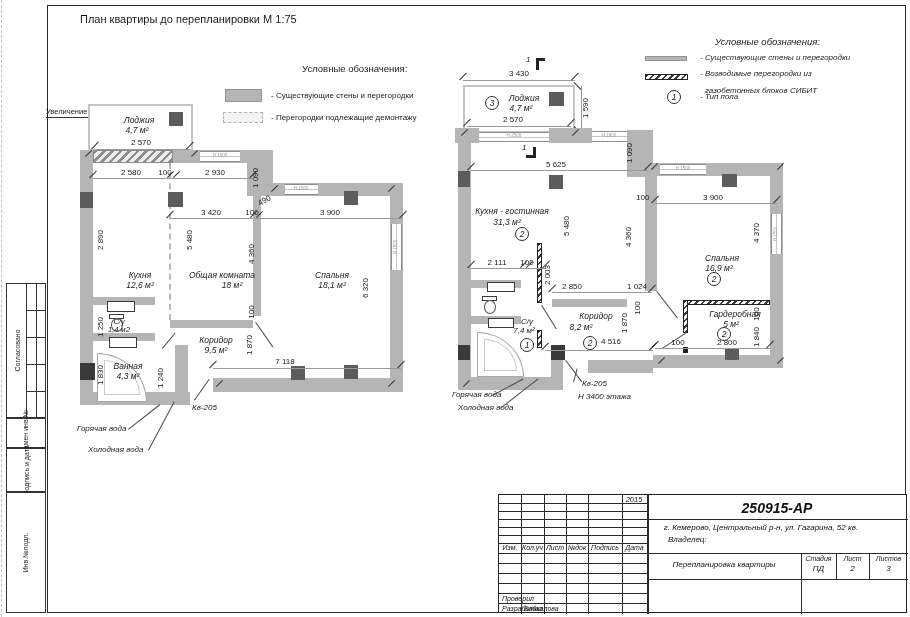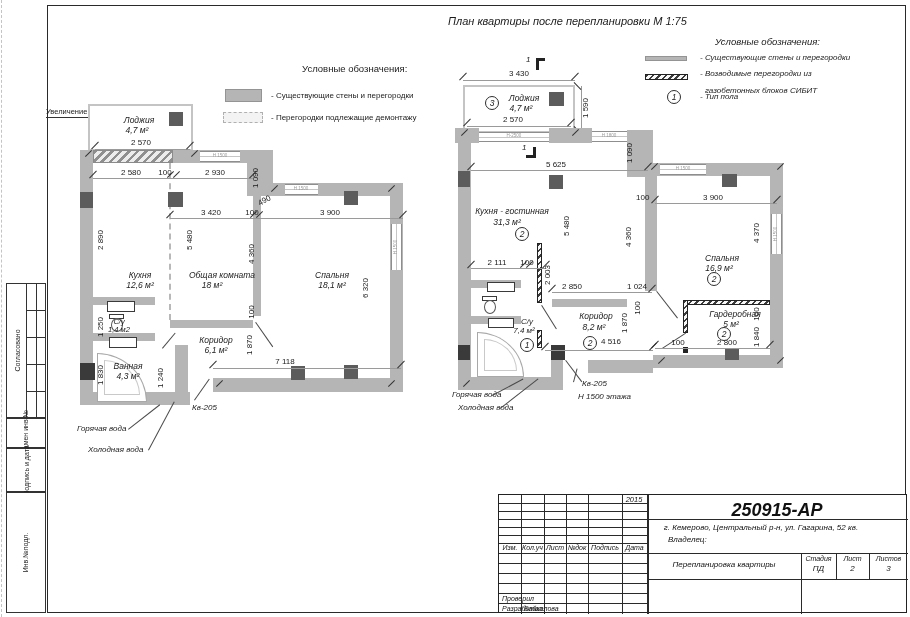--- a/index.html
+++ b/index.html
@@ -10,21 +10,21 @@
   .i{font-style:italic}
   .b{font-weight:bold}
   .tc{transform:translateX(-50%)}
   .tv{transform:translate(-50%,-50%) rotate(-90deg)}
   .s4{font-size:4.5px;color:#9a9a9a}
   .s7{font-size:7px}
   .s75{font-size:7.5px}
   .s8{font-size:8px}
   .s95{font-size:9.5px}
   .s11{font-size:11px}
-  .s13{font-size:18px}
+  .s13{font-size:14px}
   .u{border-bottom:0.8px solid #333;padding-bottom:1px}
   .w{position:absolute;background:#b5b5b5}
   .wl{position:absolute;background:#fff;border:2px solid #c4c4c4}
   .dk{position:absolute;background:#5c5c5c}
   .dk2{position:absolute;background:#3a3a3a}
   .hz{position:absolute;background:repeating-linear-gradient(135deg,#8f8f8f 0 2.5px,#ececec 2.5px 6px);border:1px solid #8a8a8a}
   .np{position:absolute;background:repeating-linear-gradient(135deg,#3c3c3c 0 1.8px,#f8f8f8 1.8px 4.5px);border:1px solid #222}
   .dd{position:absolute;width:0;border-left:2px dashed #b8b8b8}
   .win{position:absolute;background:#fff;border-top:1px solid #8e8e8e;border-bottom:1px solid #8e8e8e}
   .win::after{content:"";position:absolute;left:0;right:0;top:45%;border-top:1px solid #c6c6c6}
@@ -71,20 +71,21 @@
   <div class="sb" style="top:418px;height:30px">
     <span class="sbt">Взамен инв.№</span>
   </div>
   <div class="sb" style="top:448px;height:44px">
     <span class="sbt">Подпись и дата</span>
   </div>
   <div class="sb" style="top:492px;height:121px">
     <span class="sbt">Инв.№подл.</span>
   </div>
 
+  <span class="t s11" style="left:80px;top:14px">План квартиры до перепланировки М 1:75</span>
   <span class="t s95" style="left:302px;top:64px">Условные обозначения:</span>
   <div class="swatch" style="left:225px;top:89px;width:37px;height:13px"></div>
   <span class="t s8" style="left:271px;top:92px">- Существующие стены и перегородки</span>
   <div class="swatchd" style="left:223px;top:112px;width:40px;height:11px"></div>
   <span class="t s8" style="left:271px;top:114px">- Перегородки подлежащие демонтажу</span>
 
   <span class="t s75 u" style="left:46px;top:108px">Увеличение проема</span>
   <div class="ld" style="left:100px;top:118px;width:46px;transform:rotate(44deg)"></div>
 
   <div class="wl" style="left:88px;top:104px;width:105px;height:47px"></div>
@@ -154,43 +155,42 @@
   <span class="t s8 tv" style="left:101px;top:375px">1 830</span>
   <span class="t s8 tv" style="left:161px;top:378px">1 240</span>
   <span class="t s8 tv" style="left:250px;top:345px">1 870</span>
   <span class="t s8 tv" style="left:252px;top:312px">100</span>
   <span class="t s8 tc" style="left:285px;top:358px">7 118</span>
   <div class="dh" style="left:213px;top:368px;width:188px"></div>
 
   <span class="t i tc" style="left:140px;top:271px">Кухня</span>
   <span class="t i tc" style="left:140px;top:281px">12,6 м²</span>
   <span class="t i tc" style="left:222px;top:271px">Общая комната</span>
-  <span class="t i tc" style="left:212px;top:281px">18 м²</span>
+  <span class="t i tc" style="left:232px;top:281px">18 м²</span>
   <span class="t i tc" style="left:332px;top:271px">Спальня</span>
   <span class="t i tc" style="left:332px;top:281px">18,1 м²</span>
   <span class="t i s75 tc" style="left:119px;top:318px">С/у</span>
   <span class="t i s75 tc" style="left:119px;top:326px">1,4 м2</span>
   <span class="t i tc" style="left:128px;top:362px">Ванная</span>
   <span class="t i tc" style="left:128px;top:372px">4,3 м²</span>
   <span class="t i tc" style="left:216px;top:336px">Коридор</span>
-  <span class="t i tc" style="left:216px;top:346px">6,1 м²</span>
+  <span class="t i tc" style="left:216px;top:346px">9,5 м²</span>
 
   <span class="t s8 i" style="left:192px;top:404px">Кв-205</span>
   <span class="t s8 i" style="left:77px;top:425px">Горячая вода</span>
   <span class="t s8 i" style="left:88px;top:446px">Холодная вода</span>
   <div class="ld" style="left:128px;top:429px;width:40px;transform:rotate(-38deg)"></div>
   <div class="ld" style="left:148px;top:450px;width:55px;transform:rotate(-62deg)"></div>
   <div class="tk" style="left:84px;top:153px"></div>
   <div class="tk" style="left:190px;top:153px"></div>
   <div class="tk" style="left:270px;top:188px"></div>
   <div class="tk" style="left:387px;top:188px"></div>
   <div class="tk" style="left:387px;top:383px"></div>
   <div class="tk" style="left:215px;top:383px"></div>
 
-  <span class="t s11 i" style="left:448px;top:16px">План квартиры после перепланировки М 1:75</span>
   <span class="t s95 i" style="left:715px;top:37px">Условные обозначения:</span>
   <div class="swatch" style="left:645px;top:56px;width:42px;height:5px"></div>
   <span class="t s8 i" style="left:700px;top:54px">- Существующие стены и перегородки</span>
   <div class="np" style="left:645px;top:74px;width:43px;height:6px"></div>
   <span class="t s8 i" style="left:700px;top:70px">- Возводимые перегородки из</span>
   <span class="t s8 i" style="left:705px;top:87px">газобетонных блоков СИБИТ</span>
   <div class="circ" style="left:674px;top:97px">
       <span>1</span>
     </div>
   <span class="t s8 i" style="left:700px;top:93px">- Тип пола</span>
@@ -301,32 +301,32 @@
   <span class="t i tc" style="left:719px;top:264px">16,9 м²</span>
   <div class="circ" style="left:714px;top:279px">
       <span>2</span>
     </div>
   <span class="t i s8 tc" style="left:527px;top:318px">С/у</span>
   <span class="t i s8 tc" style="left:524px;top:327px">7,4 м²</span>
   <div class="circ" style="left:527px;top:345px">
       <span>1</span>
     </div>
   <span class="t i tc" style="left:596px;top:312px">Коридор</span>
-  <span class="t i tc" style="left:594px;top:323px">8,2 м²</span>
+  <span class="t i tc" style="left:581px;top:323px">8,2 м²</span>
   <div class="circ" style="left:590px;top:343px">
       <span>2</span>
     </div>
   <span class="t i tc" style="left:735px;top:310px">Гардеробная</span>
   <span class="t i tc" style="left:731px;top:320px">5 м²</span>
   <div class="circ" style="left:724px;top:334px">
       <span>2</span>
     </div>
 
   <span class="t s8 i" style="left:582px;top:380px">Кв-205</span>
-  <span class="t s8 i" style="left:578px;top:393px">Н 1500 этажа</span>
+  <span class="t s8 i" style="left:578px;top:393px">Н 3400 этажа</span>
   <span class="t s8 i" style="left:452px;top:391px">Горячая вода</span>
   <span class="t s8 i" style="left:458px;top:404px">Холодная вода</span>
   <div class="ld" style="left:492px;top:395px;width:35px;transform:rotate(-28deg)"></div>
   <div class="ld" style="left:500px;top:408px;width:48px;transform:rotate(-38deg)"></div>
   <div class="tk" style="left:460px;top:132px"></div>
   <div class="tk" style="left:571px;top:132px"></div>
   <div class="tk" style="left:650px;top:166px"></div>
   <div class="tk" style="left:776px;top:166px"></div>
   <div class="tk" style="left:776px;top:360px"></div>
   <div class="tk" style="left:657px;top:360px"></div>

